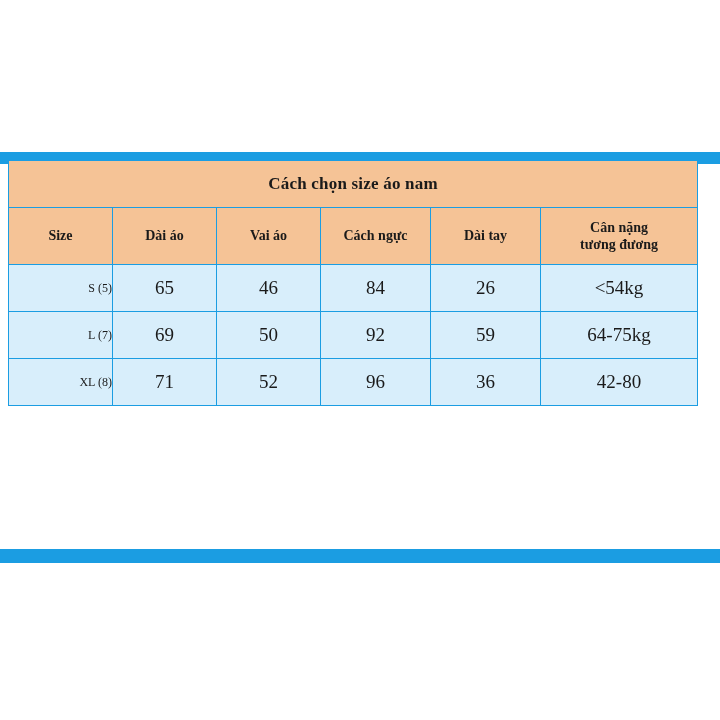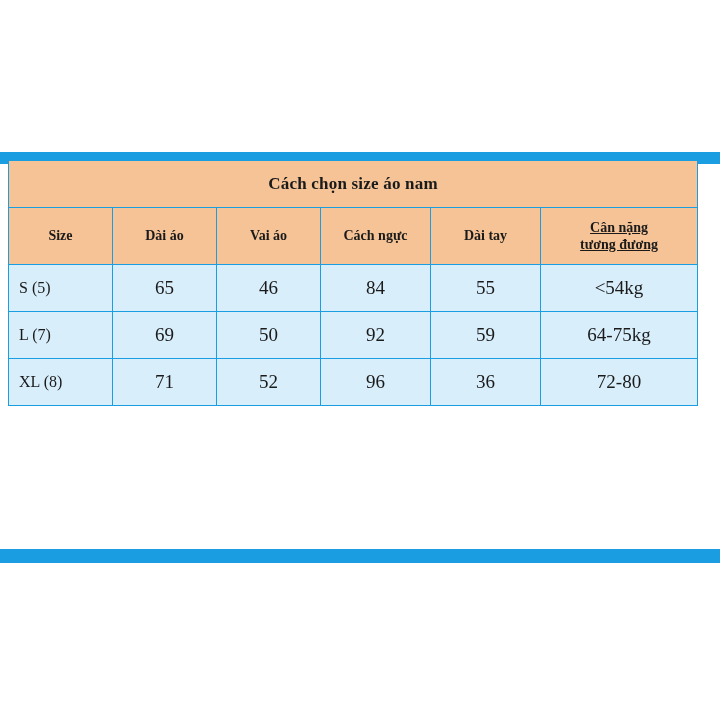--- a/index.html
+++ b/index.html
@@ -64,31 +64,30 @@
   }
   .head-cell {
     background: #f5c396;
     font-weight: bold;
     font-size: 14px;
     height: 56px;
     line-height: 1.25;
   }
   .head-cell .two-line {
     display: block;
-    text-decoration: underline;
   }
   .body-row td {
     height: 46px;
     font-size: 19px;
     background: #d8eefb;
   }
   .body-row td.size-label {
-    text-align: left;
+    text-align: right;
     padding-left: 10px;
-    font-size: 16px;
+    font-size: 12px;
   }
   
   col.c0 { width: 104px; }
   col.c1 { width: 104px; }
   col.c2 { width: 104px; }
   col.c3 { width: 110px; }
   col.c4 { width: 110px; }
   col.c5 { width: 157px; }
 </style>
 </head>
@@ -123,36 +122,36 @@
             <span class="two-line">Cân nặng</span>
             <span class="two-line">tương đương</span>
           </td>
         </tr>
 
         <tr class="body-row">
           <td class="size-label">S (5)</td>
           <td>65</td>
           <td>46</td>
           <td>84</td>
-          <td>55</td>
+          <td>26</td>
           <td>&lt;54kg</td>
         </tr>
         <tr class="body-row">
           <td class="size-label">L (7)</td>
           <td>69</td>
           <td>50</td>
           <td>92</td>
           <td>59</td>
           <td>64-75kg</td>
         </tr>
         <tr class="body-row">
           <td class="size-label">XL (8)</td>
           <td>71</td>
           <td>52</td>
           <td>96</td>
           <td>36</td>
-          <td>72-80</td>
+          <td>42-80</td>
         </tr>
       </tbody>
     </table>
   </div>
 
 </div>
 
 </body></html>

